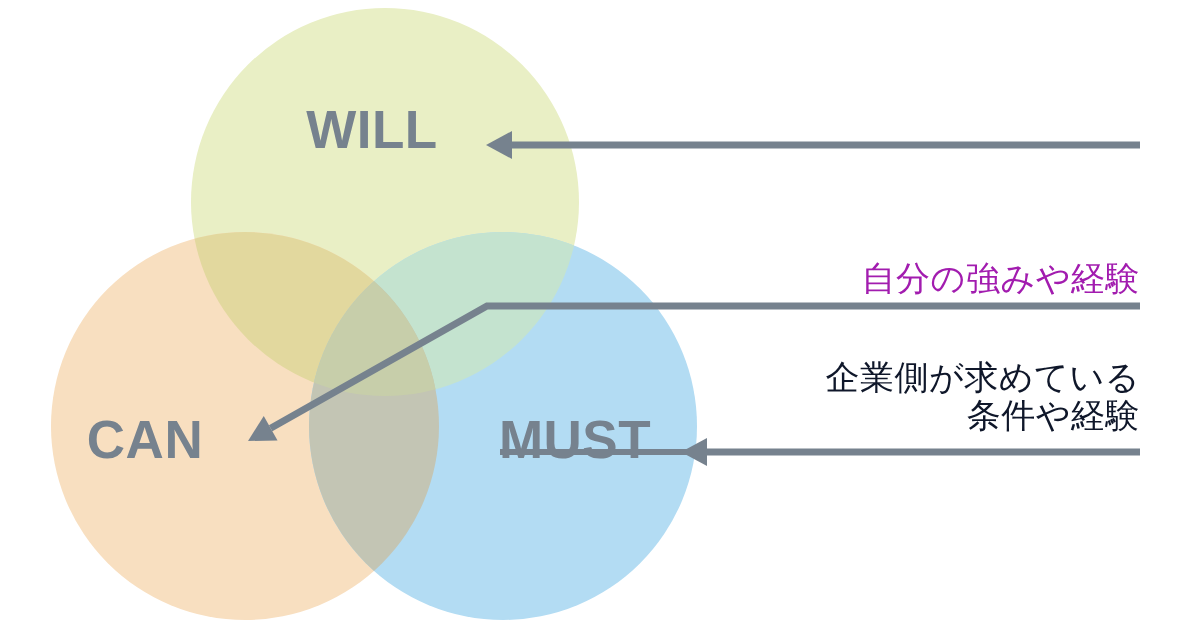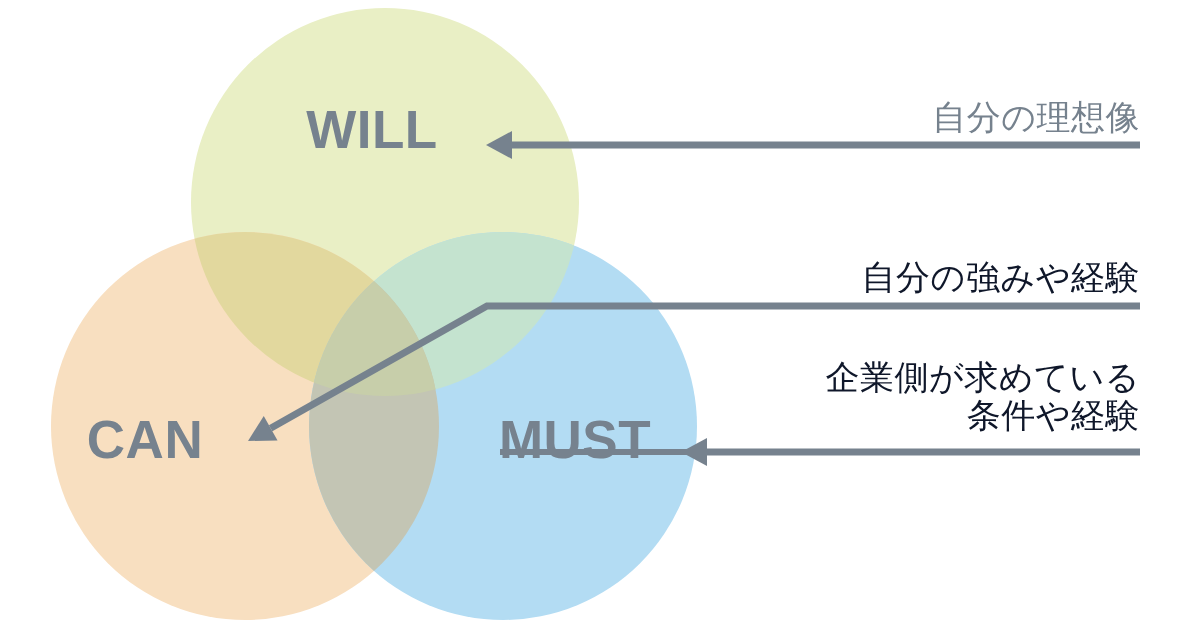--- a/index.html
+++ b/index.html
@@ -100,23 +100,22 @@
           <polyline points="1140,306 487,306 270.63816121075814,428.21275412781443" fill="none" stroke="#76828e" stroke-width="7" stroke-linecap="butt" stroke-linejoin="miter"></polyline>
           <polygon points="248,441 263.75272112573515,416.0229750143293 277.52360129578113,440.4025332412996" fill="#76828e"></polygon>
         </g>
         <g>
           <polyline points="1140,452 707,452" fill="none" stroke="#76828e" stroke-width="7" stroke-linecap="butt" stroke-linejoin="miter"></polyline>
           <polygon points="681,452 707,438 707,466" fill="#76828e"></polygon>
         </g>
       </g>
   </svg>
 
-  <div class="annotation" id="anno-0" style="right: 60px; top: 98px; color: rgb(118, 130, 142);">自分の理想像</div>
   <div class="annotation-rule" id="rule-0" style="left: 500px; top: 142px; width: 640px; background: rgb(118, 130, 142);"></div>
 
-  <div class="annotation" id="anno-1" style="right: 60px; top: 259px; color: #0f172a; font-family: Liberation Serif, serif;">自分の強みや経験</div>
+  <div class="annotation" id="anno-1" style="right: 60px; top: 259px; color: #a21caf;">自分の強みや経験</div>
   <div class="annotation-rule" id="rule-1" style="left: 500px; top: 303px; width: 640px; background: rgb(118, 130, 142);"></div>
 
   <div class="annotation" id="anno-2" style="right: 60px; top: 358px; color: #0f172a;">企業側が求めている
 条件や経験</div>
   <div class="annotation-rule" id="rule-2" style="left: 500px; top: 449px; width: 640px; background: rgb(118, 130, 142);"></div>
 
 </div>
 
 </body></html>

